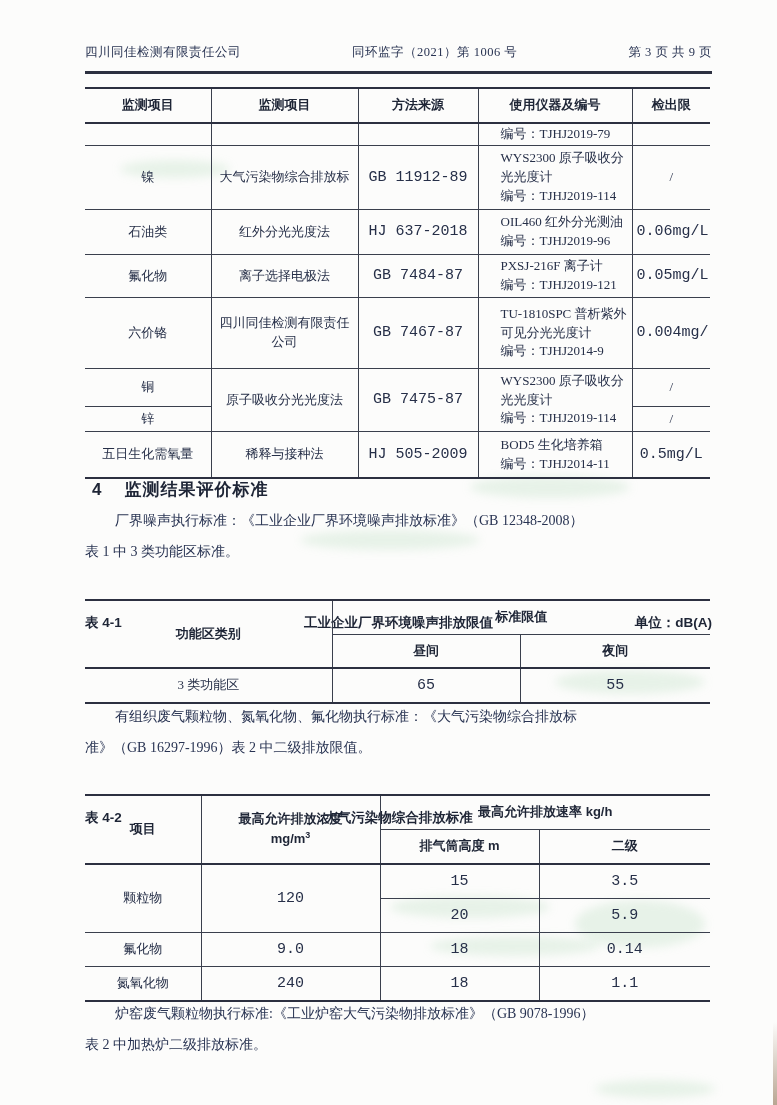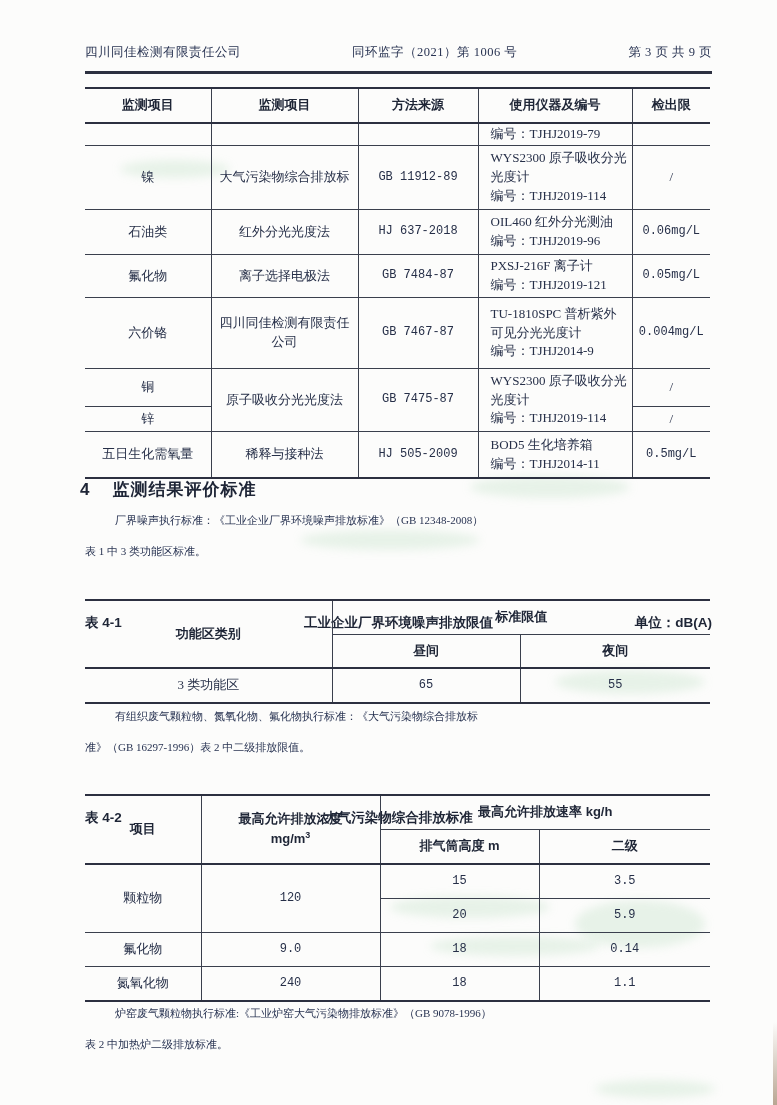--- a/index.html
+++ b/index.html
@@ -18,41 +18,41 @@
     left:85px;top:44px;width:627px;
     display:flex;justify-content:space-between;align-items:baseline;
     font-size:12.5px;letter-spacing:0.5px;color:#283352;
   }
   .pg-rule{left:85px;top:71px;width:627px;height:2.5px;background:#2c3040;}
   
   table{border-collapse:collapse;table-layout:fixed;width:625px;}
   td{padding:0 4px;text-align:center;vertical-align:middle;
      font-size:13px;line-height:1.45;color:#262f48;overflow:hidden;}
   .hei{font-family:"Liberation Sans","DejaVu Sans",sans-serif;font-weight:bold;color:#1e2536;}
-  .mono{font-family:"Liberation Mono","DejaVu Sans Mono",monospace;font-size:12px;}
+  .mono{font-family:"Liberation Mono","DejaVu Sans Mono",monospace;font-size:15px;}
   
   .t1{left:85px;top:87px;}
   .t1 table{border-top:2.5px solid #2c3040;border-bottom:2.5px solid #2c3040;}
   .t1 td{border-left:1px solid #3a3f4d;border-bottom:1px solid #3a3f4d;}
   .t1 tr td:first-child{border-left:none;}
   .t1 tr.hdr td{border-bottom:2.5px solid #2c3040;height:33px;}
   .t1 tr:last-child td{border-bottom:none;}
-  .t1 .inst{text-align:left;padding-left:12px;}
+  .t1 .inst{text-align:left;padding-left:22px;}
   .r-cont td{height:21px;}
   .r-ni td{height:63px;}
   .r-oil td{height:44px;}
   .r-f td{height:42px;}
   .r-cr td{height:70px;}
   .r-cu td{height:37px;}
   .r-zn td{height:24px;}
   .r-bod td{height:45px;}
   
-  .sec-h{left:80px;top:478px;font-size:17px;letter-spacing:1px;}
+  .sec-h{left:92px;top:478px;font-size:17px;letter-spacing:1px;}
   .sec-h .num{margin-right:22px;}
-  .para{left:85px;width:632px;font-size:11px;line-height:31px;color:#283352;}
+  .para{left:85px;width:632px;font-size:14px;line-height:31px;color:#283352;}
   .para .ind{padding-left:30px;}
   .p1{top:505px;}
   .p2{top:701px;}
   .p3{top:998px;}
   
   .cap{left:85px;width:627px;font-size:13.5px;display:flex;align-items:baseline;}
   .cap .tag{width:120px;text-align:left;margin-top:40px;}
   .cap .ttl{flex:1;text-align:center;}
   .cap .unit{width:120px;text-align:right;}
   .cap41{top:574px;}

